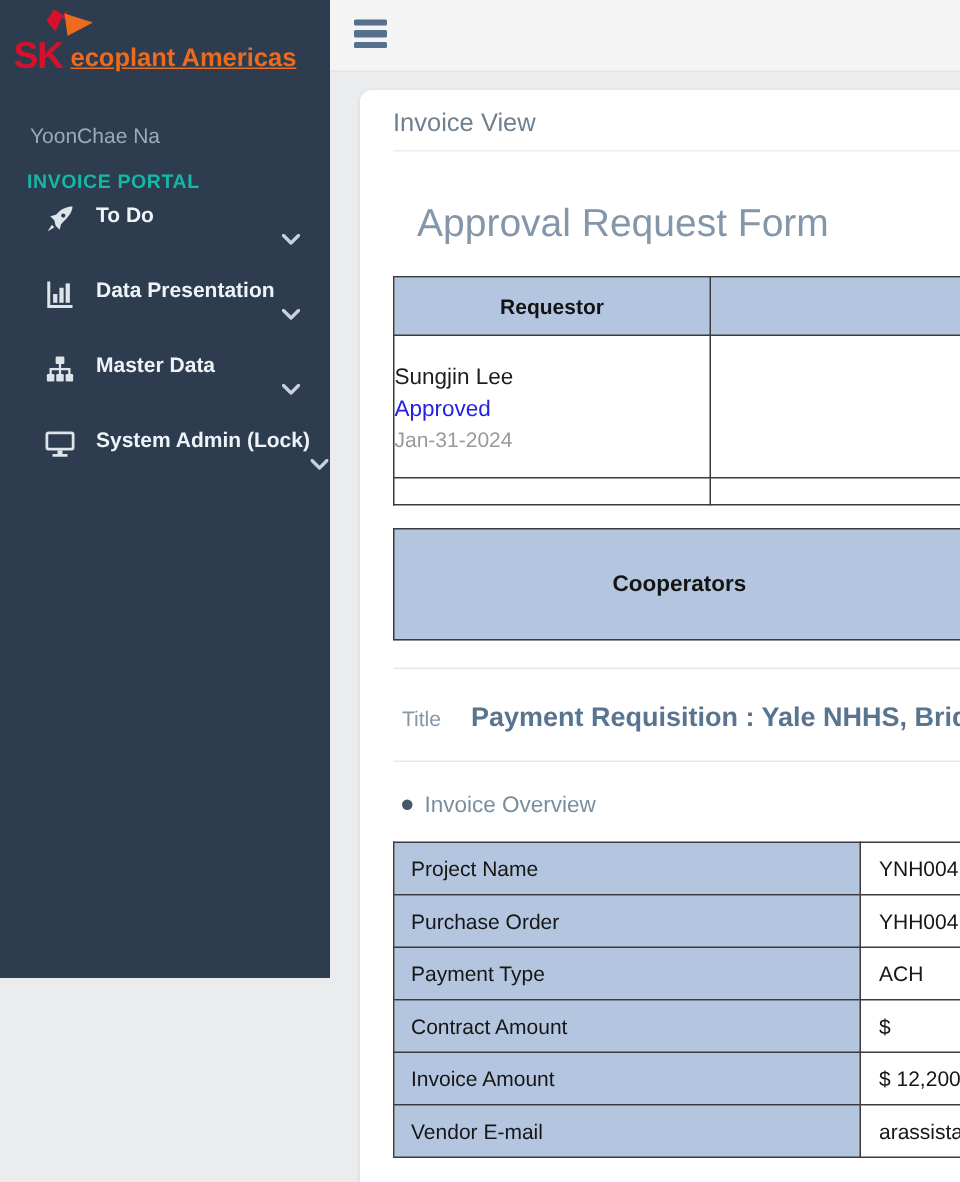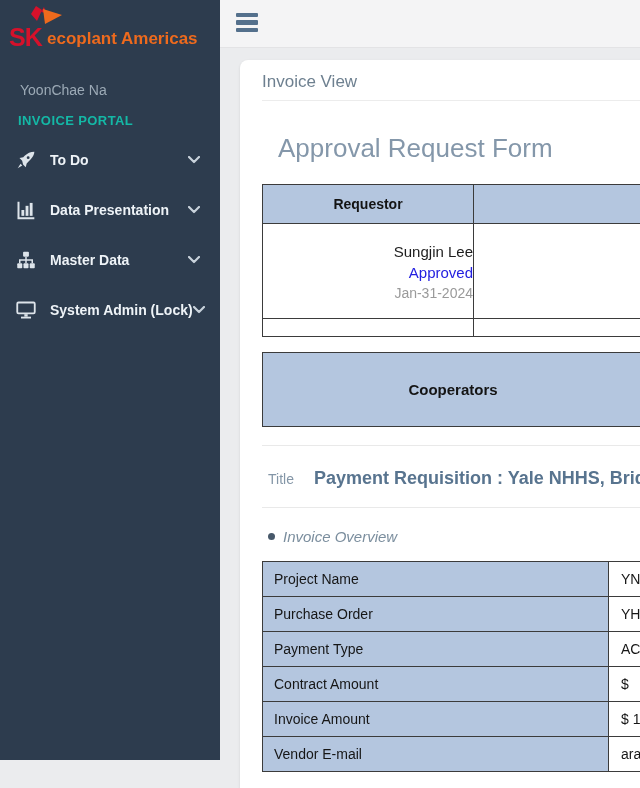--- a/index.html
+++ b/index.html
@@ -7,49 +7,49 @@
     width: 640px; height: 788px;
     overflow: hidden;
     font-family: "Liberation Sans", "DejaVu Sans", sans-serif;
     background: #ebecee;
     position: relative;
   }
 
   
   .sidebar {
     position: absolute; left: 0; top: 0;
-    width: 220px; height: 760px;
+    width: 220px; height: 652px;
     background: #2d3c4e;
     z-index: 5;
   }
   .brand { position: absolute; left: 8px; top: 6px; width: 205px; height: 50px; }
   .brand-butterfly { position: absolute; left: 21px; top: 0; }
   .brand-sk {
     position: absolute; left: 1px; top: 17px;
     font-size: 25px; font-weight: 800; letter-spacing: -1px;
     color: #d6112b;
   }
   .brand-name {
     position: absolute; left: 39px; top: 23px;
     font-size: 17px; font-weight: 700;
-    color: #ee6a1d; white-space: nowrap;
+    color: #ee6a1d; white-space: nowrap; text-decoration: underline;
   }
   .user-name {
     position: absolute; left: 20px; top: 82px;
     font-size: 14px; color: #9caab6;
   }
   .portal-label {
     position: absolute; left: 18px; top: 113px;
     font-size: 13px; font-weight: 700; letter-spacing: .4px;
     color: #14b8a6;
   }
   .menu { position: absolute; left: 0; top: 135px; width: 220px; }
   .menu-item {
-    height: 50px; display: flex; align-items: center;
-    padding-left: 14px; cursor: pointer;
+    height: 50px; display: flex; 
+    padding-left: 28px; cursor: pointer;
   }
   .menu-item .mi-icon { width: 24px; height: 22px; flex: 0 0 24px; display: flex; align-items: center; justify-content: center; }
   .menu-item .mi-label {
     margin-left: 12px; flex: 1;
     font-size: 14px; font-weight: 700; color: #eef3f7;
     white-space: nowrap;
   }
   .menu-item .mi-chevron { margin-right: 20px; display: flex; align-items: center; }
 
   
@@ -90,21 +90,21 @@
 
   
   table { border-collapse: collapse; }
   .requestor-table { margin-top: 19px; width: 560px; table-layout: fixed; }
   .requestor-table th, .requestor-table td { border: 1.6px solid #3b3b3b; }
   .requestor-table th {
     height: 39px; background: #b4c6df;
     font-size: 14px; font-weight: 700; color: #141414;
     text-align: center;
   }
-  .requestor-table td.req-body { height: 95px; text-align: right; vertical-align: middle; background: #fff; }
+  .requestor-table td.req-body { height: 95px; text-align: left; vertical-align: middle; background: #fff; }
   .requestor-table tr.thin td { height: 18px; background: #fff; }
   .req-name { font-size: 15px; color: #1d1d1d; line-height: 21px; }
   .req-status { font-size: 15px; font-weight: 500; color: #2420e0; line-height: 22px; cursor: pointer; }
   .req-date { font-size: 14px; color: #9a9a9a; line-height: 18px; }
 
   .coop-bar {
     position: relative;
     margin-top: 15px; width: 560px; height: 75px;
     background: #b4c6df; border: 1.6px solid #3b3b3b;
   }
@@ -124,25 +124,25 @@
     white-space: nowrap;
   }
   .title-label { font-size: 14px; color: #8496a7; }
   .title-value { font-size: 18px; font-weight: 700; color: #58748f; }
 
   .section-row {
     margin: 20px 0 0 6px;
     display: flex; align-items: center; gap: 8px;
   }
   .bullet { width: 7px; height: 7px; border-radius: 50%; background: #47586a; }
-  .section-label { font-size: 15px; color: #7b8e9e; font-style: italic; }
+  .section-label { font-size: 15px; color: #7b8e9e; }
 
   .overview-table { margin-top: 16px; width: 620px; table-layout: fixed; }
   .overview-table td { border: 1.6px solid #3b3b3b; height: 35px; font-size: 14px; color: #161616; }
-  .overview-table td.ov-label { background: #b4c6df; padding-left: 11px; width: 346px; }
+  .overview-table td.ov-label { background: #b4c6df; padding-left: 11px; width: 311px; }
   .overview-table td.ov-value { background: #ffffff; padding-left: 12px; white-space: nowrap; overflow: hidden; }
 </style>
 </head>
 <body>
 
 <div class="sidebar">
   <div class="brand">
     <span class="brand-butterfly">
       <svg width="34" height="25" viewBox="0 0 34 25">
         <polygon points="7,0 13,4 8,15 2,8" fill="#d6112b"></polygon>

